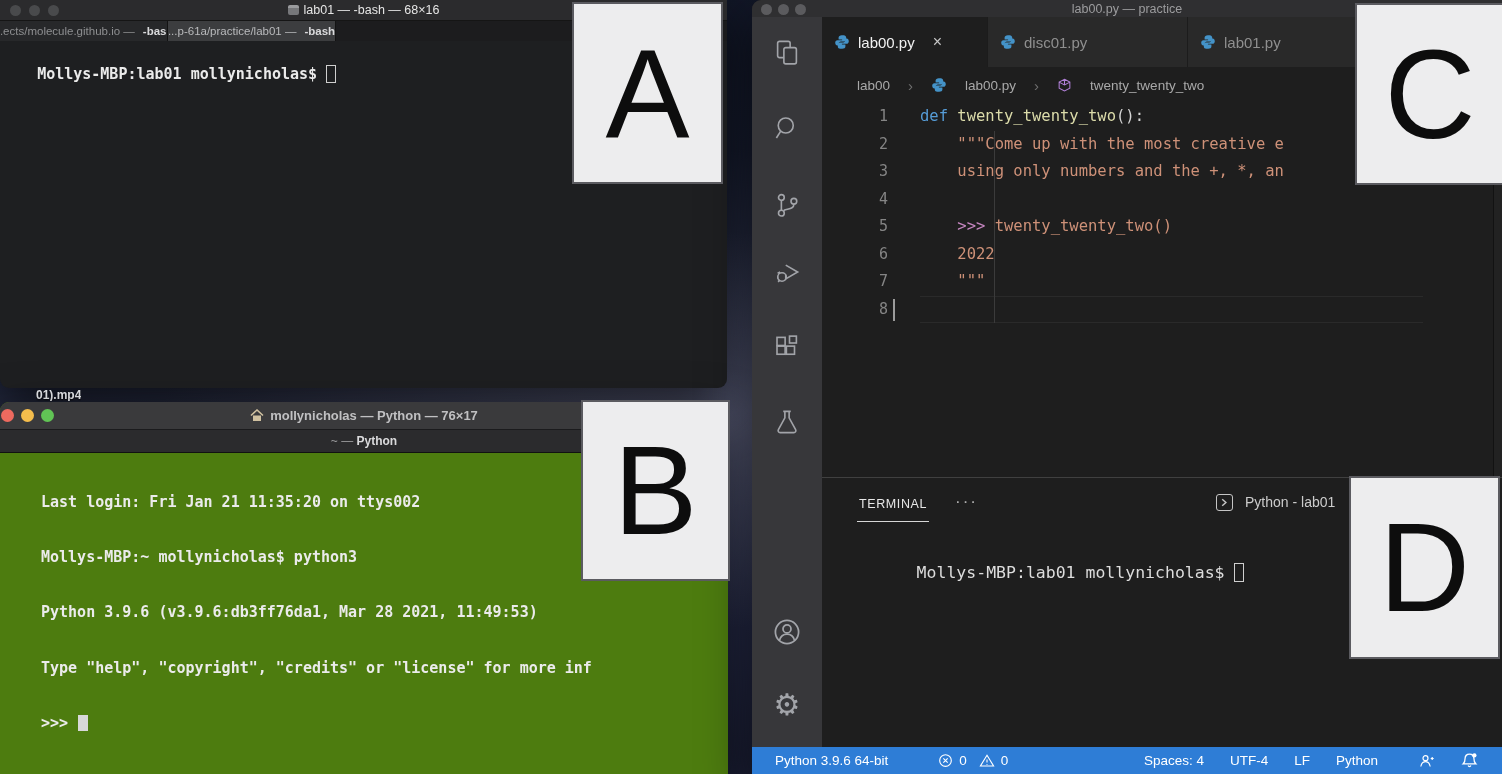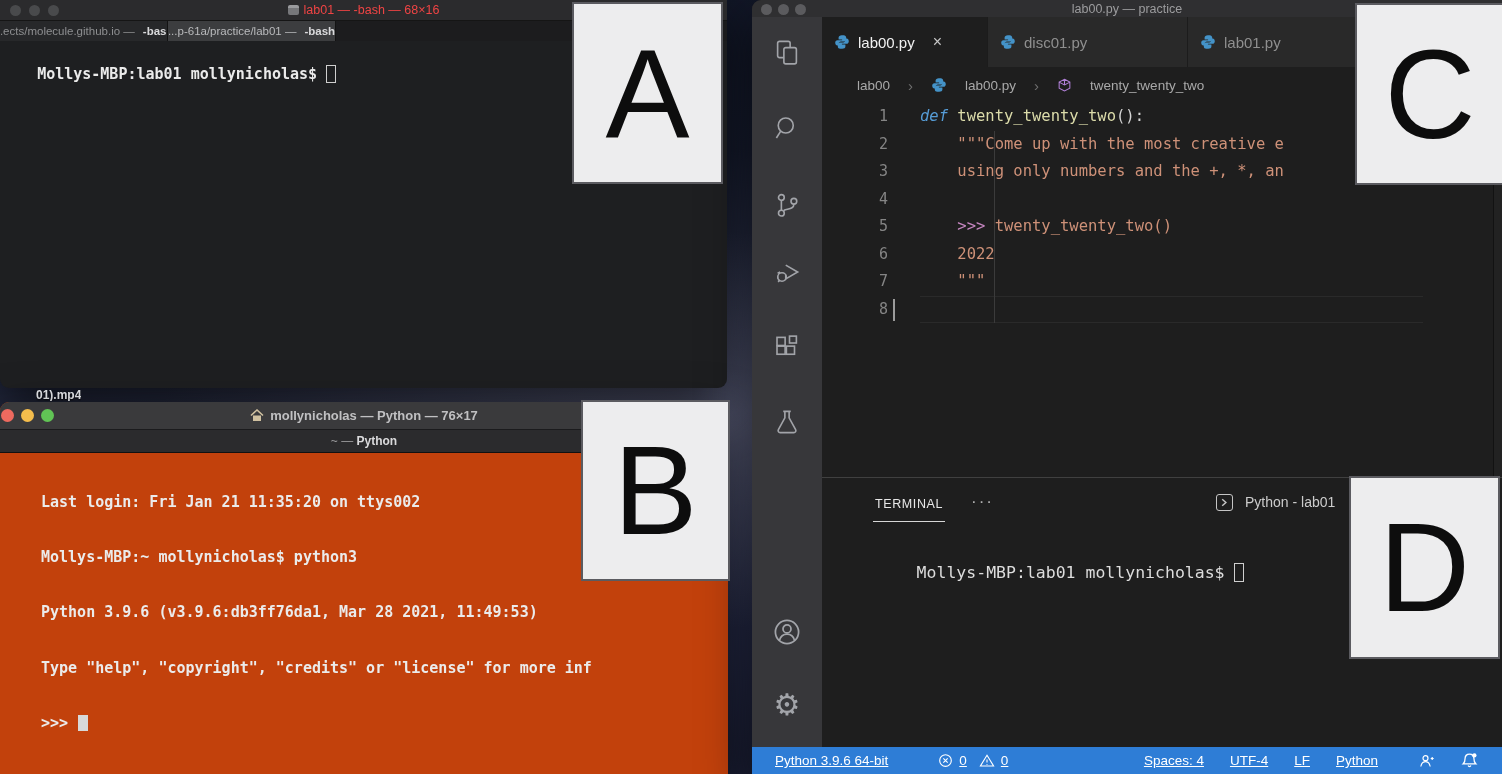--- a/index.html
+++ b/index.html
@@ -15,36 +15,36 @@
 
   
   .window { position:absolute; box-shadow:0 18px 50px rgba(0,0,0,.65); }
 
   
   #term-a { left:0; top:0; width:727px; height:388px; background:#1e1f21; border-radius:0 0 9px 9px; }
   #term-a .titlebar { height:21px; background:#2b2b2d; display:flex; align-items:center; position:relative; border-bottom:1px solid #151515;}
   .dots { display:flex; gap:8px; margin-left:10px; }
   .dot { width:11px; height:11px; border-radius:50%; }
   .dot.gray { background:#494a4c; }
-  #term-a .wtitle { position:absolute; left:0; right:0; text-align:center; font-size:12.5px; color:#ef4444; display:flex; justify-content:center; align-items:center; gap:5px;}
+  #term-a .wtitle { position:absolute; left:0; right:0; text-align:center; font-size:12.5px; color:#e5e5e5; display:flex; justify-content:center; align-items:center; gap:5px;}
   .proxy-ico { display:inline-block; width:11px; height:10px; background:#76777a; border-radius:2px; border-top:3px solid #9a9b9e; }
   #term-a .tabbar { height:20px; display:flex; background:#1c1c1e; }
   #term-a .ttab { flex:0 0 168px; background:#27282a; border-right:1px solid #131313; font-size:11.5px; color:#8e8f91; display:flex; align-items:center; justify-content:center; white-space:nowrap; overflow:hidden;}
   #term-a .ttab b { color:#d9d9db; font-weight:bold; margin-left:8px; }
   #term-a .ttab.active { background:#3c3d3f; color:#b9babc; }
   #term-a .ttab.last { flex:1 1 auto; }
   .termtext { font-family:"DejaVu Sans Mono", monospace; font-weight:bold; font-size:15px; color:#ebebeb; white-space:pre; }
   #term-a .content { padding:6px 0 0 1px; }
   .cursor-hollow { display:inline-block; width:10px; height:18px; border:1.5px solid #cfcfcf; margin-left:9px; vertical-align:-4px; }
 
   
   #desk-file { position:absolute; left:36px; top:388px; height:13px; overflow:hidden; font-size:12px; font-weight:bold; color:#eceef2; text-shadow:0 1px 2px rgba(0,0,0,.9); }
 
   
-  #term-b { left:0; top:402px; width:728px; height:372px; background:#c2410c; border-radius:9px 9px 0 0; }
+  #term-b { left:0; top:402px; width:728px; height:372px; background:#4d7c0f; border-radius:9px 9px 0 0; }
   #term-b .titlebar { height:27px; background:#3a3a3c; border-radius:9px 9px 0 0; display:flex; align-items:center; position:relative; }
   #term-b .dots { margin-left:1px; gap:7px; }
   #term-b .dot { width:13px; height:13px; }
   .dot.red { background:var(--traffic-red); } .dot.yellow { background:var(--traffic-yellow);} .dot.green{ background:var(--traffic-green);}
   #term-b .wtitle { position:absolute; left:0; right:0; text-align:center; font-size:13px; font-weight:bold; color:#c0c0c2; display:flex; justify-content:center; align-items:center; gap:6px;}
   #term-b .tabbar { height:24px; background:#2b2b2d; border-top:1px solid #1b1b1d; border-bottom:1px solid #111; display:flex; align-items:center; justify-content:center; font-size:12px; color:#9a9a9c;}
   #term-b .tabbar b { color:#dadadc; }
   #term-b .content { padding:4px 0 0 1px; }
   #term-b .tline { line-height:19.2px;padding-left:40px; }
   .cursor-solid { display:inline-block; width:10px; height:16px; background:#d8d8d8; margin-left:10px; vertical-align:-3px; }
@@ -69,46 +69,46 @@
   .pyico { width:16px; height:16px; flex:0 0 16px; }
 
   #breadcrumb { position:absolute; left:70px; top:67px; right:0; height:36px; background:#1e1e1e; display:flex; align-items:center; gap:18px; padding-left:35px; font-size:13.5px; color:#a9a9a9; }
   #breadcrumb .sep { color:#6f6f6f; font-size:15px; }
   .cubeico { width:15px; height:15px; }
 
   #editor { position:absolute; left:70px; top:103px; right:0; height:374px; background:#1e1e1e; overflow:hidden; }
   .code-row { display:flex; height:27.5px; line-height:27.5px; position:relative; }
   .gutter { flex:0 0 98px; text-align:right; padding-right:32px; color:#858585; font-family:"DejaVu Sans Mono", monospace; font-size:15px; }
   .code { font-family:"DejaVu Sans Mono", monospace; font-size:15.5px; white-space:pre; color:#d4d4d4; }
-  .tok-kw { color:var(--keyword);font-style:italic; }
+  .tok-kw { color:var(--keyword); }
   .tok-fn { color:var(--function-name); }
   .tok-str { color:var(--string); }
   .tok-doc { color:var(--doctest-prompt); }
   #indent-guide { position:absolute; left:172px; top:28px; width:1px; height:192px; background:#3b3b3b; }
   #cur-line { position:absolute; left:98px; top:192.5px; width:503px; height:27.5px; border-top:1px solid rgba(255,255,255,.055); border-bottom:1px solid rgba(255,255,255,.055); }
   #caret { position:absolute; left:71px; top:3px; width:2px; height:22px; background:#9b9b9b; }
   #minimap-col { position:absolute; left:671px; top:0; width:61px; height:374px; background:rgba(255,255,255,.018); border-left:1px solid rgba(0,0,0,.45); }
 
   #panel { position:absolute; left:70px; top:477px; right:0; height:270px; background:#1e1e1e; border-top:1px solid rgba(128,128,128,.35); }
-  #panel-header { height:48px; display:flex; align-items:center; position:relative;padding-left:16px; }
+  #panel-header { height:48px; display:flex; align-items:center; position:relative; }
   #panel-tab { margin-left:35px; font-size:12.5px; letter-spacing:.6px; color:#e7e7e7; padding:15px 2px 10px; border-bottom:1px solid #d7d7d7; }
   #panel-more { margin-left:26px; color:#b0b0b0; font-size:17px; letter-spacing:2px; }
   #term-select { position:absolute; left:394px; top:0; height:48px; display:flex; align-items:center; gap:12px; color:#cccccc; }
   .termico { width:17px; height:17px; border:1px solid #c5c5c5; border-radius:3px; display:flex; align-items:center; justify-content:center; }
   .termico svg { stroke:#c5c5c5; fill:none; stroke-width:1.6; }
   #term-select .sel-label { font-size:14px; }
   #term-select .plus { font-size:22px; font-weight:100; color:#d0d0d0; margin-left:6px; }
   #term-select .chev { font-size:14px; color:#c5c5c5; margin-left:2px; }
   #panel .content { margin:18px 0 0 35px; font-family:"DejaVu Sans Mono", monospace; font-size:16.5px; color:#dddddd; white-space:pre; }
   #panel .cursor-hollow { width:10px; height:19px; vertical-align:-4px; }
 
   #statusbar { position:absolute; left:0; bottom:0; width:750px; height:27px; background:var(--status-bar); color:#fff; display:flex; align-items:center; font-size:13.5px; padding:0 24px 0 23px; }
   #statusbar .left { display:flex; align-items:center; gap:50px; }
   #statusbar .right { display:flex; align-items:center; gap:26px; margin-left:auto; }
-  .sb-item { display:flex; align-items:center; gap:6px;text-decoration:underline; }
+  .sb-item { display:flex; align-items:center; gap:6px; }
   #statusbar svg { stroke:#fff; fill:none; stroke-width:1.2; }
 
   
   .obox { position:absolute; background:#ededee; border:2px solid #5b5b60; display:flex; align-items:center; justify-content:center; font-size:126px; color:#0d0d0d; z-index:50; font-family:"Liberation Sans", sans-serif; }
   #box-a { left:572px; top:2px;   width:151px; height:182px; }
   #box-b { left:581px; top:400px; width:149px; height:181px; }
   #box-c { left:1355px; top:3px;  width:150px; height:182px; }
   #box-d { left:1349px; top:476px; width:151px; height:183px; }
 </style>
 </head>

